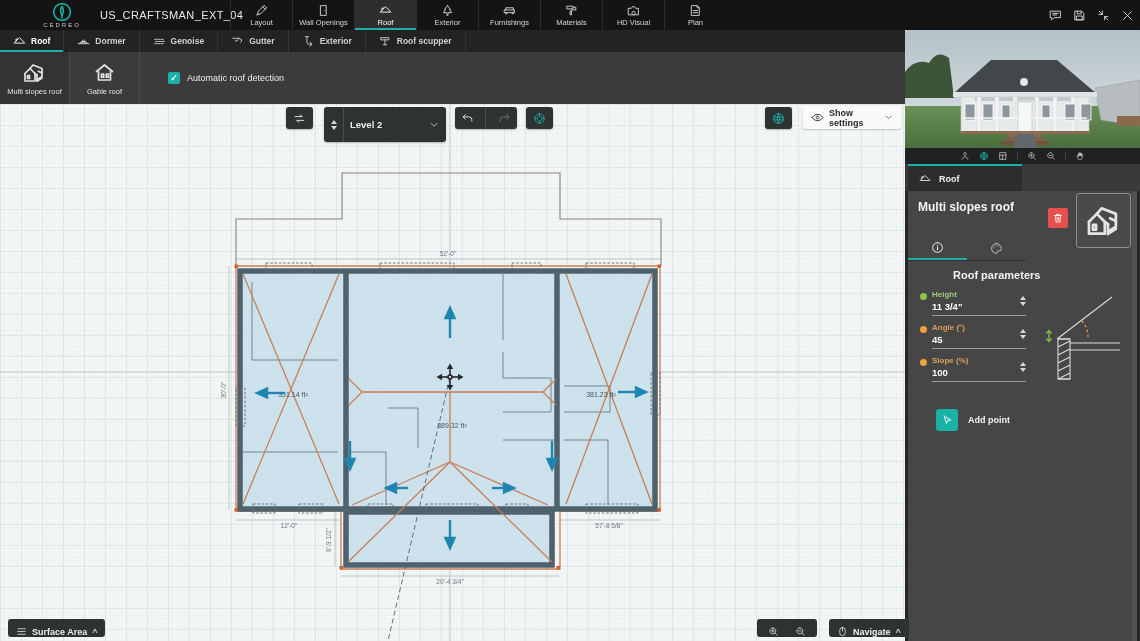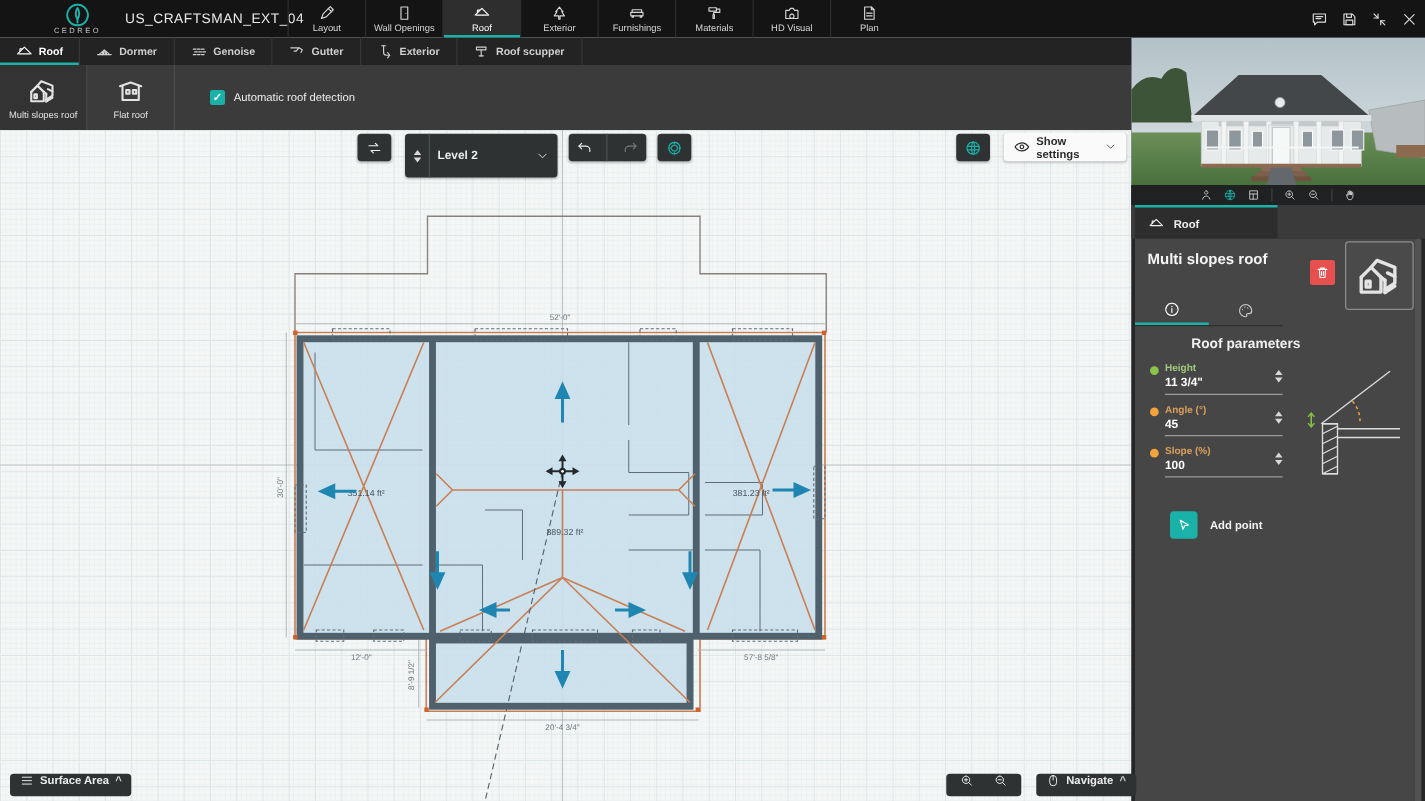--- a/index.html
+++ b/index.html
@@ -58,21 +58,21 @@
   .tri-dn { width:0;height:0;border-left:3.5px solid transparent;border-right:3.5px solid transparent;border-top:4.5px solid #d8d8d8; }
   .vdiv { width:1px; align-self:stretch; background:#4a4f50; }
   .level-box .lvl { font-size:9.5px; font-weight:bold; flex:1; }
   .undo-redo { left:455px; top:3px; width:62px; height:22px; justify-content:space-around; }
   .undo-redo .dim { color:#7a7a7a; }
   .btn-compass { left:526px; top:3px; width:27px; height:22px; justify-content:center; color:#1ab2a8; }
   .btn-geo { left:765px; top:3px; width:27px; height:22px; justify-content:center; color:#1ab2a8; }
   .show-settings { left:803px; top:2px; width:98px; height:23px; background:#fafafa; color:#2a2a2a; gap:5px; padding:0 8px; box-shadow:0 1px 2px rgba(0,0,0,.2); }
   .show-settings span { font-size:9px; font-weight:bold; flex:1; }
 
-  .bottom-btn { position:absolute; background:#2e3233; border-radius:3px; color:#ededed; display:flex; align-items:flex-start; gap:5px; padding:0 8px; height:18px; z-index:20; cursor:pointer; }
+  .bottom-btn { position:absolute; background:#2e3233; border-radius:3px; color:#ededed; display:flex; align-items:flex-end; gap:5px; padding:0 8px; height:18px; z-index:20; cursor:pointer; }
   .bottom-btn svg { width:11px; height:11px; }
   .bottom-btn span { font-size:9px; font-weight:bold; }
   .b-surface { left:8px; bottom:4px; }
   .b-zoom { left:757px; bottom:4px; width:60px; justify-content:space-around; padding:0 6px; }
   .b-nav { left:829px; bottom:4px; }
   .chev { font-size:8px; color:#cfcfcf; }
 
   
   .rightpanel { position:absolute; left:905px; top:30px; width:235px; height:611px; background:#262626; z-index:15; }
   .preview { position:absolute; left:0; top:0; width:235px; height:118px; }
@@ -271,26 +271,26 @@
           <path d="M12.5 12.5l2 1.5"></path>
           <path d="M14.5 14v6.2"></path>
           <path d="M14.5 20.2 19.5 17"></path>
           <path d="M5 14.5h2v3H5z"></path>
           <path d="M15.8 10.3l3.7 1.8"></path>
         </svg>
         <span>Multi slopes roof</span>
       </div>
     <div class="tool">
         <svg class="ic" viewBox="0 0 24 24">
-          <path d="M3.5 8 12 5l8.5 3"></path>
-          <path d="M5.5 8v11h13V8"></path>
-          <path d="M8.5 11h2.6v3H8.5z"></path>
-          <path d="M13.8 11h2.6v3h-2.6z"></path>
-        </svg>
-        <span>Flat roof</span>
+          <path d="M4 10.5 12 4l8 6.5"></path>
+          <path d="M6 10.5V19h12v-8.5"></path>
+          <path d="M9 13h2.2v3.2H9z"></path>
+          <path d="M13.8 13h2.2v3.2h-2.2z"></path>
+        </svg>
+        <span>Gable roof</span>
       </div>
     <div class="autodetect">
       <div class="checkbox">✓</div>
       <span class="lbl">Automatic roof detection</span>
     </div>
   </div>
 
   <div class="canvas">
     <svg class="plan-svg" viewBox="0 104 905 537">
 

